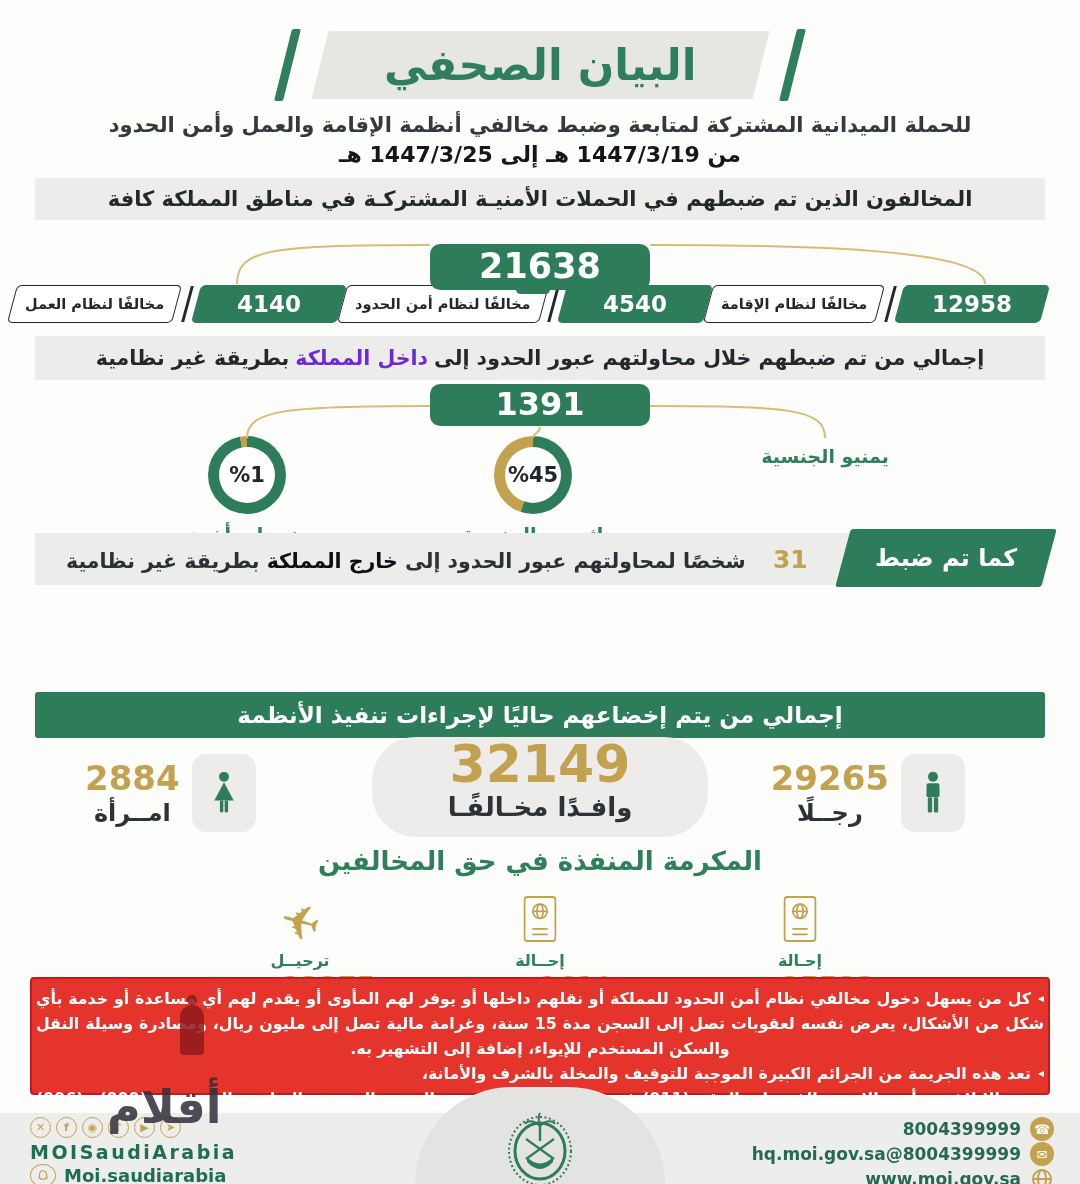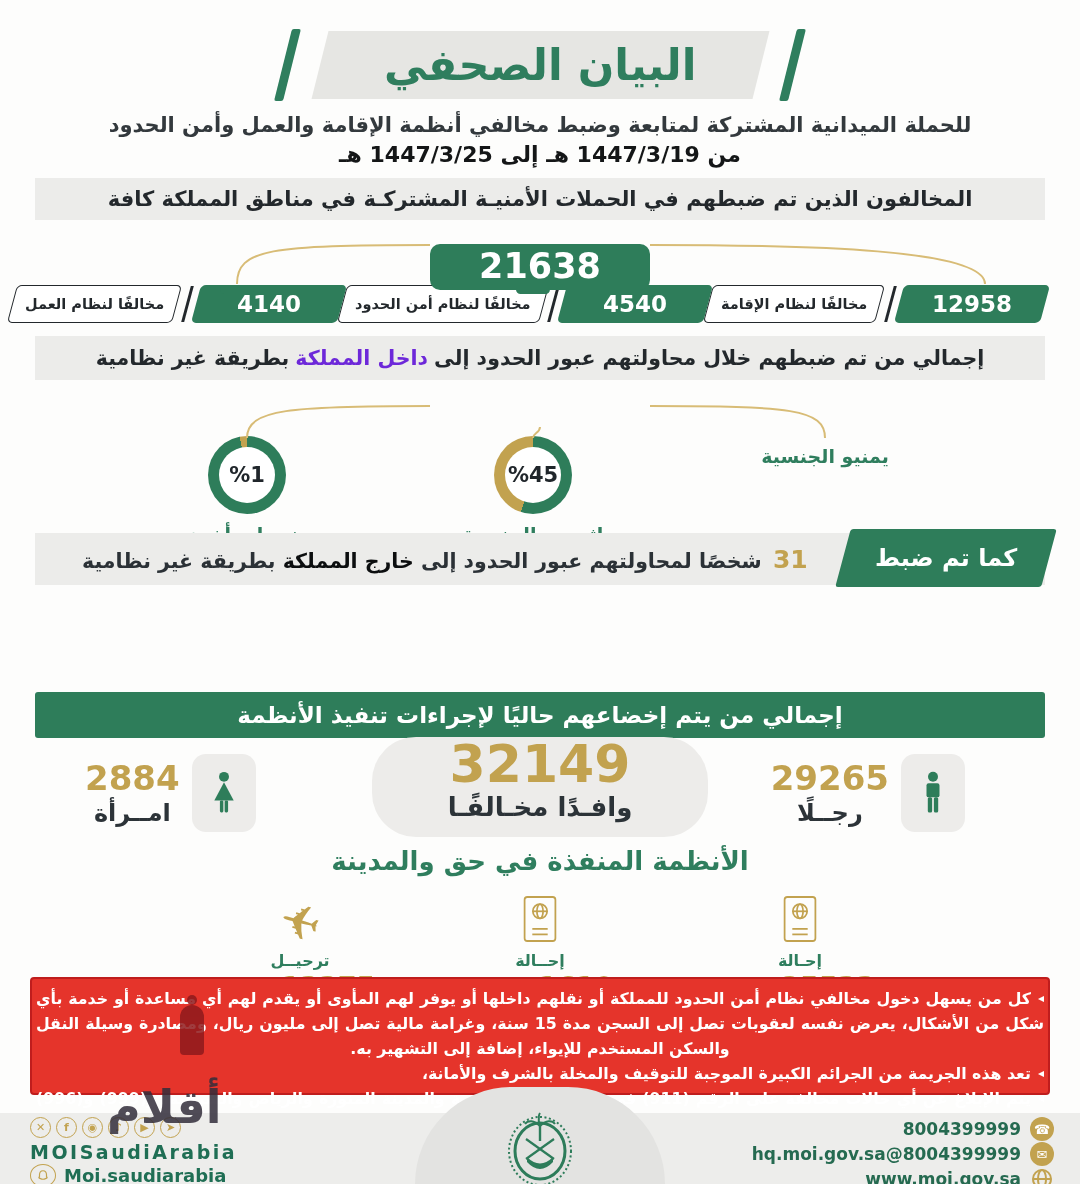--- a/index.html
+++ b/index.html
@@ -49,21 +49,21 @@
   .donut .hole{width:56px;height:56px;background:#fff;border-radius:50%;display:flex;align-items:center;justify-content:center;
                font-size:21px;font-weight:800;color:#20262b;}
   .don .nlbl{margin-top:9px;font-size:19px;font-weight:800;color:#2f7e5e;}
 
   
   #bar3{justify-content:flex-start;overflow:visible;}
   .badge{background:#2e7d5a;transform:skewX(-15deg);height:58px;margin-top:-3px;margin-right:-4px;margin-left:14px;
          display:flex;align-items:center;padding:0 32px;border-radius:3px;}
   .badge>span{transform:skewX(15deg);color:#fff;font-weight:800;font-size:24px;white-space:nowrap;}
   #bar3 .line{flex:1;text-align:center;font-size:20.5px;color:#2b3136;font-weight:700;padding-left:30px;}
-  .count31{color:#c2a24f;font-weight:800;font-size:25px;margin:0 4px;}
+  .count31{color:#c2a24f;font-weight:800;font-size:25px;margin:0 20px;}
   #bar3 .b{color:#0c0e0f;font-weight:900;}
 
   
   .invbox{position:absolute;top:599px;left:145px;width:790px;height:78px;border:1.7px solid #96a09a;border-radius:22px;z-index:2;}
   .invtitle{position:absolute;top:-17px;right:50%;transform:translateX(50%);background:#fff;border:1.7px solid #c2a24f;
             border-radius:9px;padding:3px 30px;font-size:18px;font-weight:800;color:#2f7e5e;white-space:nowrap;}
   .invbody{margin-top:25px;text-align:center;font-size:19px;font-weight:700;color:#3a4046;padding:0 30px;}
   .inv19{position:absolute;bottom:-17px;right:50%;transform:translateX(50%);background:#2e7d5a;border-radius:7px;
          width:96px;height:33px;color:#fff;font-weight:800;font-size:21px;display:flex;align-items:center;justify-content:center;}
   .inv19 .tri{position:absolute;right:-22px;top:9px;width:0;height:0;border-top:8px solid transparent;
@@ -189,20 +189,21 @@
   <div class="bar" id="bar2">
     <span>إجمالي من تم ضبطهم خلال محاولتهم عبور الحدود إلى</span>
     <span class="b">داخل المملكة</span>
     <span>بطريقة غير نظامية</span>
   </div>
   <svg class="conn" id="conn2" viewBox="0 0 1080 56">
     <path d="M650 6 C 790 6, 825 9, 825 38" stroke="#d8bc76" stroke-width="2" fill="none"></path>
     <path d="M430 6 C 290 6, 247 9, 247 38" stroke="#d8bc76" stroke-width="2" fill="none"></path>
     <path d="M540 27 C 540 33, 533 33, 533 38" stroke="#d8bc76" stroke-width="2" fill="none"></path>
   </svg>
+  <div class="total-box" id="tb2">1391</div>
 
   <div class="don" id="don0">
     <div class="nlbl">يمنيو الجنسية</div>
   </div>
   <div class="don" id="don1">
     <div class="donut" style="background: conic-gradient(rgb(46, 125, 90) 0deg, rgb(46, 125, 90) 55%, rgb(194, 162, 79) 55%, rgb(194, 162, 79) 100%);">
       <div class="hole">%45</div>
     </div>
     <div class="nlbl">إثيوبيو الجنسية</div>
   </div>
@@ -257,21 +258,21 @@
             <rect x="13.6" y="27" width="3.2" height="11" rx="1.2" fill="#2e7d5a"></rect>
           </svg>
       </div>
       <div class="gtxt">
         <div class="gval">2884</div>
         <div class="glbl">امــرأة</div>
       </div>
     </div>
   </div>
 
-  <div class="act-title">الأنظمة المنفذة في حق والمدينة</div>
+  <div class="act-title">المكرمة المنفذة في حق المخالفين</div>
 
   <div class="acol" id="acol1">
     <div class="aicon">
       <svg width="44" height="54" viewBox="0 0 40 48" fill="none" stroke="#c2a24f" stroke-width="1.6">
           <rect x="6" y="4" width="28" height="40" rx="2.5"></rect>
           <circle cx="20" cy="17" r="6.5"></circle>
           <ellipse cx="20" cy="17" rx="2.8" ry="6.5"></ellipse>
           <line x1="13.5" y1="17" x2="26.5" y2="17"></line>
           <line x1="13" y1="33" x2="27" y2="33"></line>
           <line x1="13" y1="38" x2="27" y2="38"></line>

